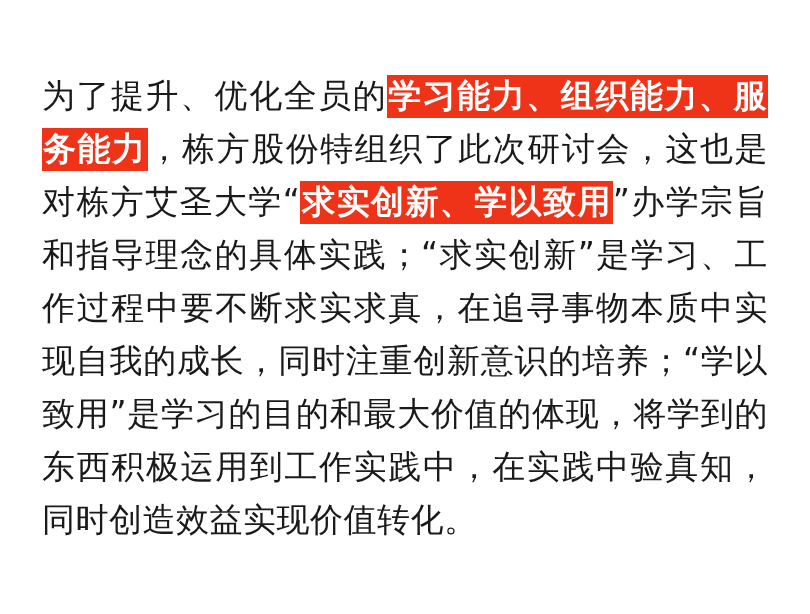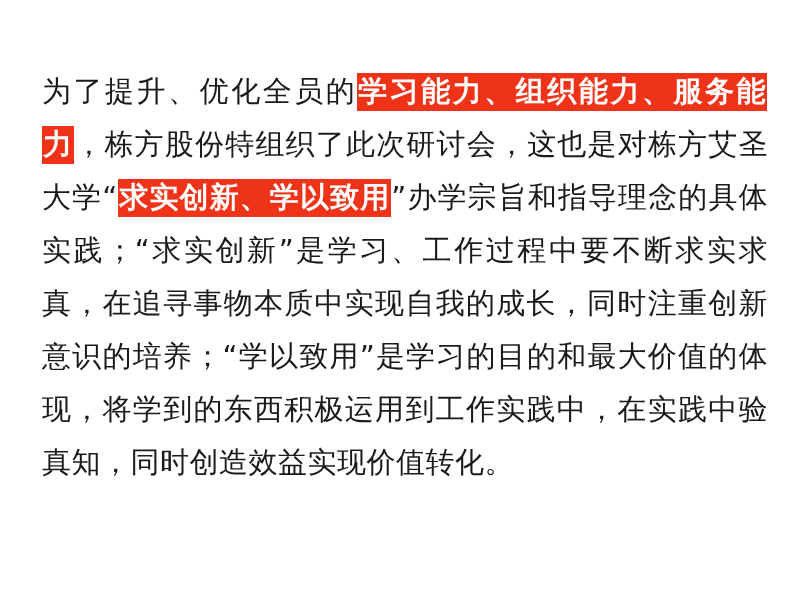--- a/index.html
+++ b/index.html
@@ -15,21 +15,21 @@
   }
   .page {
     box-sizing: border-box;
     width: 810px;
     height: 614px;
     padding: 36px 42px 20px 42px;
     background: #ffffff;
   }
   .paragraph {
     font-family: "DejaVu Sans", sans-serif;
-    font-size: 29px;
+    font-size: 33px;
     line-height: 53px;
     color: #1a1a1a;
     text-align: justify;
     text-justify: inter-ideograph;
     letter-spacing: 0.5px;
     word-break: break-all;
   }
   .hl {
     background: #ee3318;
     color: #ffffff;

